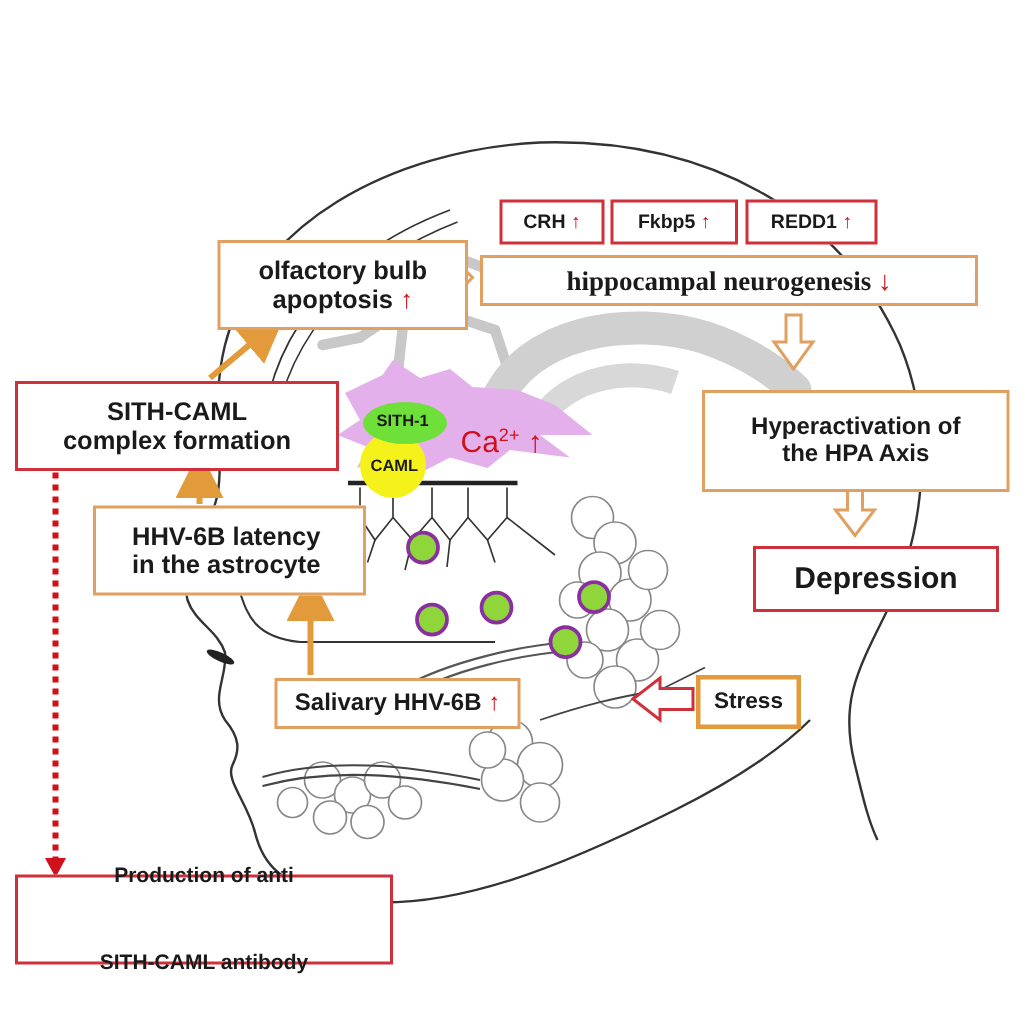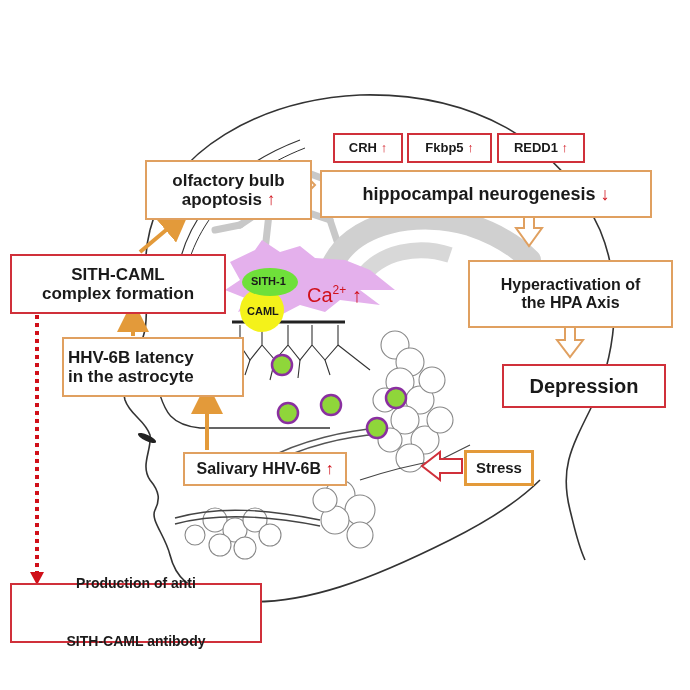--- a/index.html
+++ b/index.html
@@ -120,39 +120,39 @@
 <div class="box red small" style="left:333px;top:133px;width:70px;height:30px;">
   <span><span>CRH</span> <span class="up">↑</span></span>
 </div>
 <div class="box red small" style="left:407px;top:133px;width:85px;height:30px;">
   <span><span>Fkbp5</span> <span class="up">↑</span></span>
 </div>
 <div class="box red small" style="left:497px;top:133px;width:88px;height:30px;">
   <span><span>REDD1</span> <span class="up">↑</span></span>
 </div>
 
-<div class="box orange" style="left:320px;top:170px;width:332px;height:48px;font-size:18px;">
+<div class="box orange" style="left:320px;top:170px;width:332px;height:34px;font-size:18px;font-family:Liberation Serif, serif;">
   <span><span>hippocampal neurogenesis</span> <span class="down">↓</span></span>
 </div>
 
 <div class="box red" style="left:10px;top:254px;width:216px;height:60px;font-size:17px;">
   <span>SITH-CAML</span>
   <span>complex formation</span>
 </div>
 
 <div class="box orange" style="left:468px;top:260px;width:205px;height:68px;font-size:16px;text-align:center;">
   <span>Hyperactivation of</span>
   <span>the HPA Axis</span>
 </div>
 
 <div class="box red" style="left:502px;top:364px;width:164px;height:44px;font-size:20px;">
   <span>Depression</span>
 </div>
 
-<div class="box orange" style="left:62px;top:337px;width:182px;height:60px;font-size:17px;align-items:flex-start;padding-left:4px;">
+<div class="box orange" style="left:62px;top:337px;width:182px;height:60px;font-size:17px;align-items:flex-start;padding-left:24px;">
   <span>HHV-6B latency</span>
   <span>in the astrocyte</span>
 </div>
 
 <div class="box orange" style="left:183px;top:452px;width:164px;height:34px;font-size:16px;">
   <span><span>Salivary HHV-6B</span> <span class="up">↑</span></span>
 </div>
 
 <div class="box" style="left:464px;top:450px;width:70px;height:36px;font-size:15px;border:3px solid #e39a3a;">
   <span>Stress</span>

